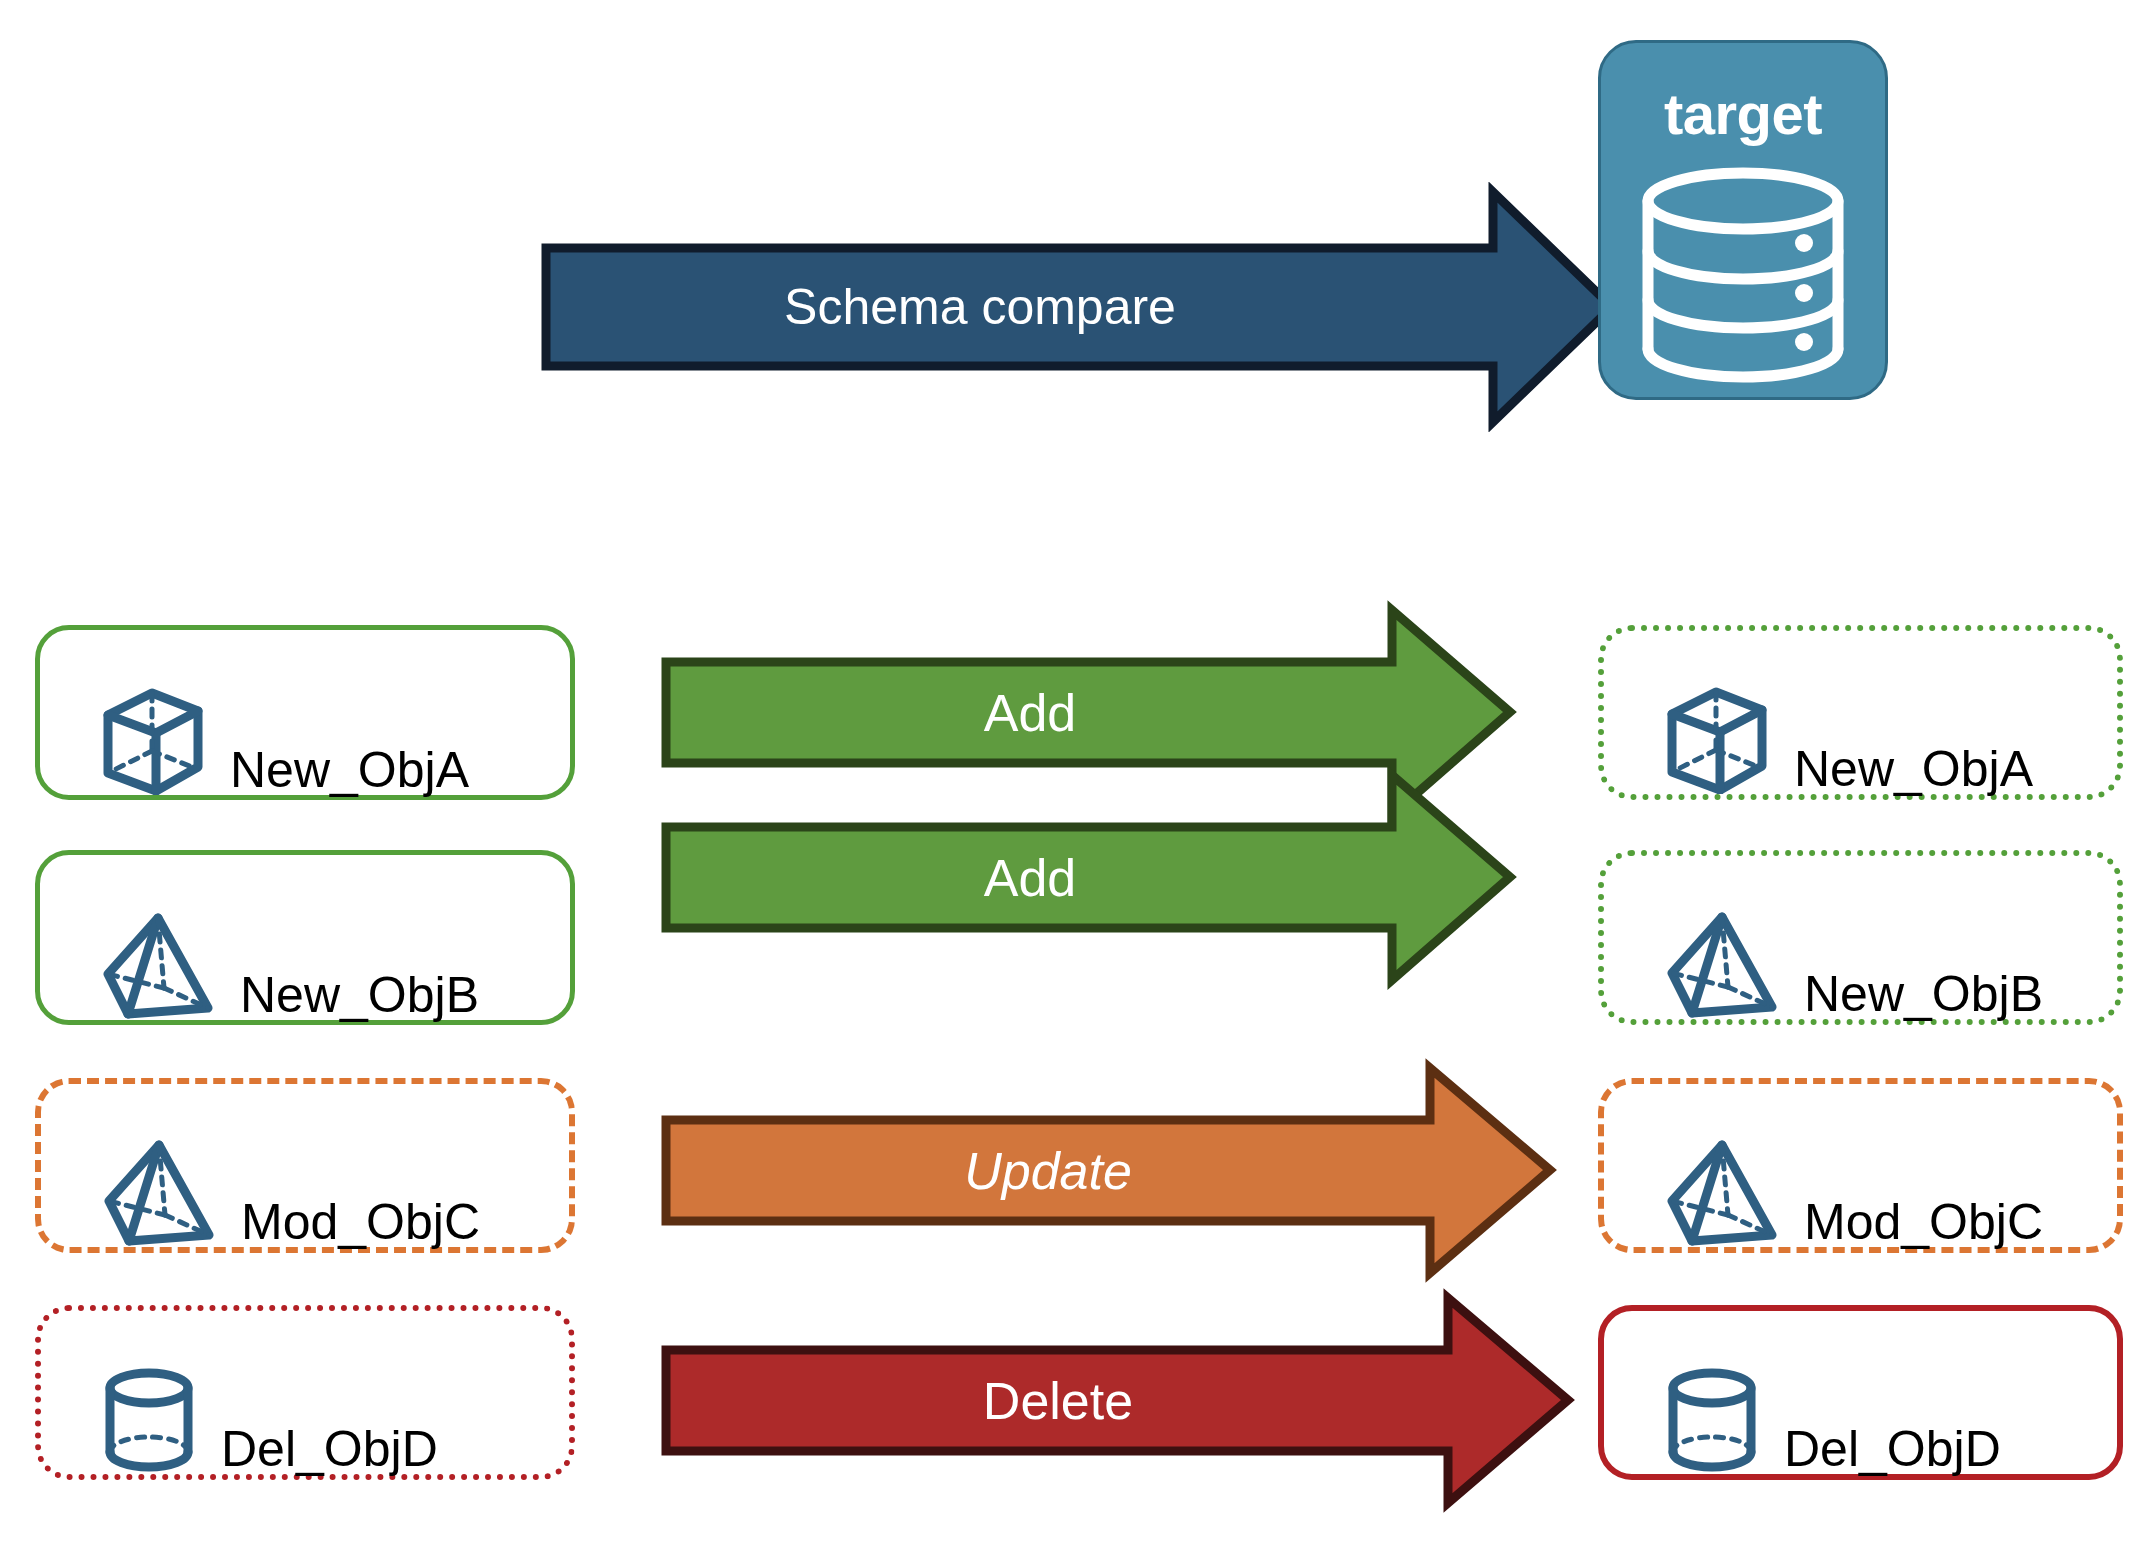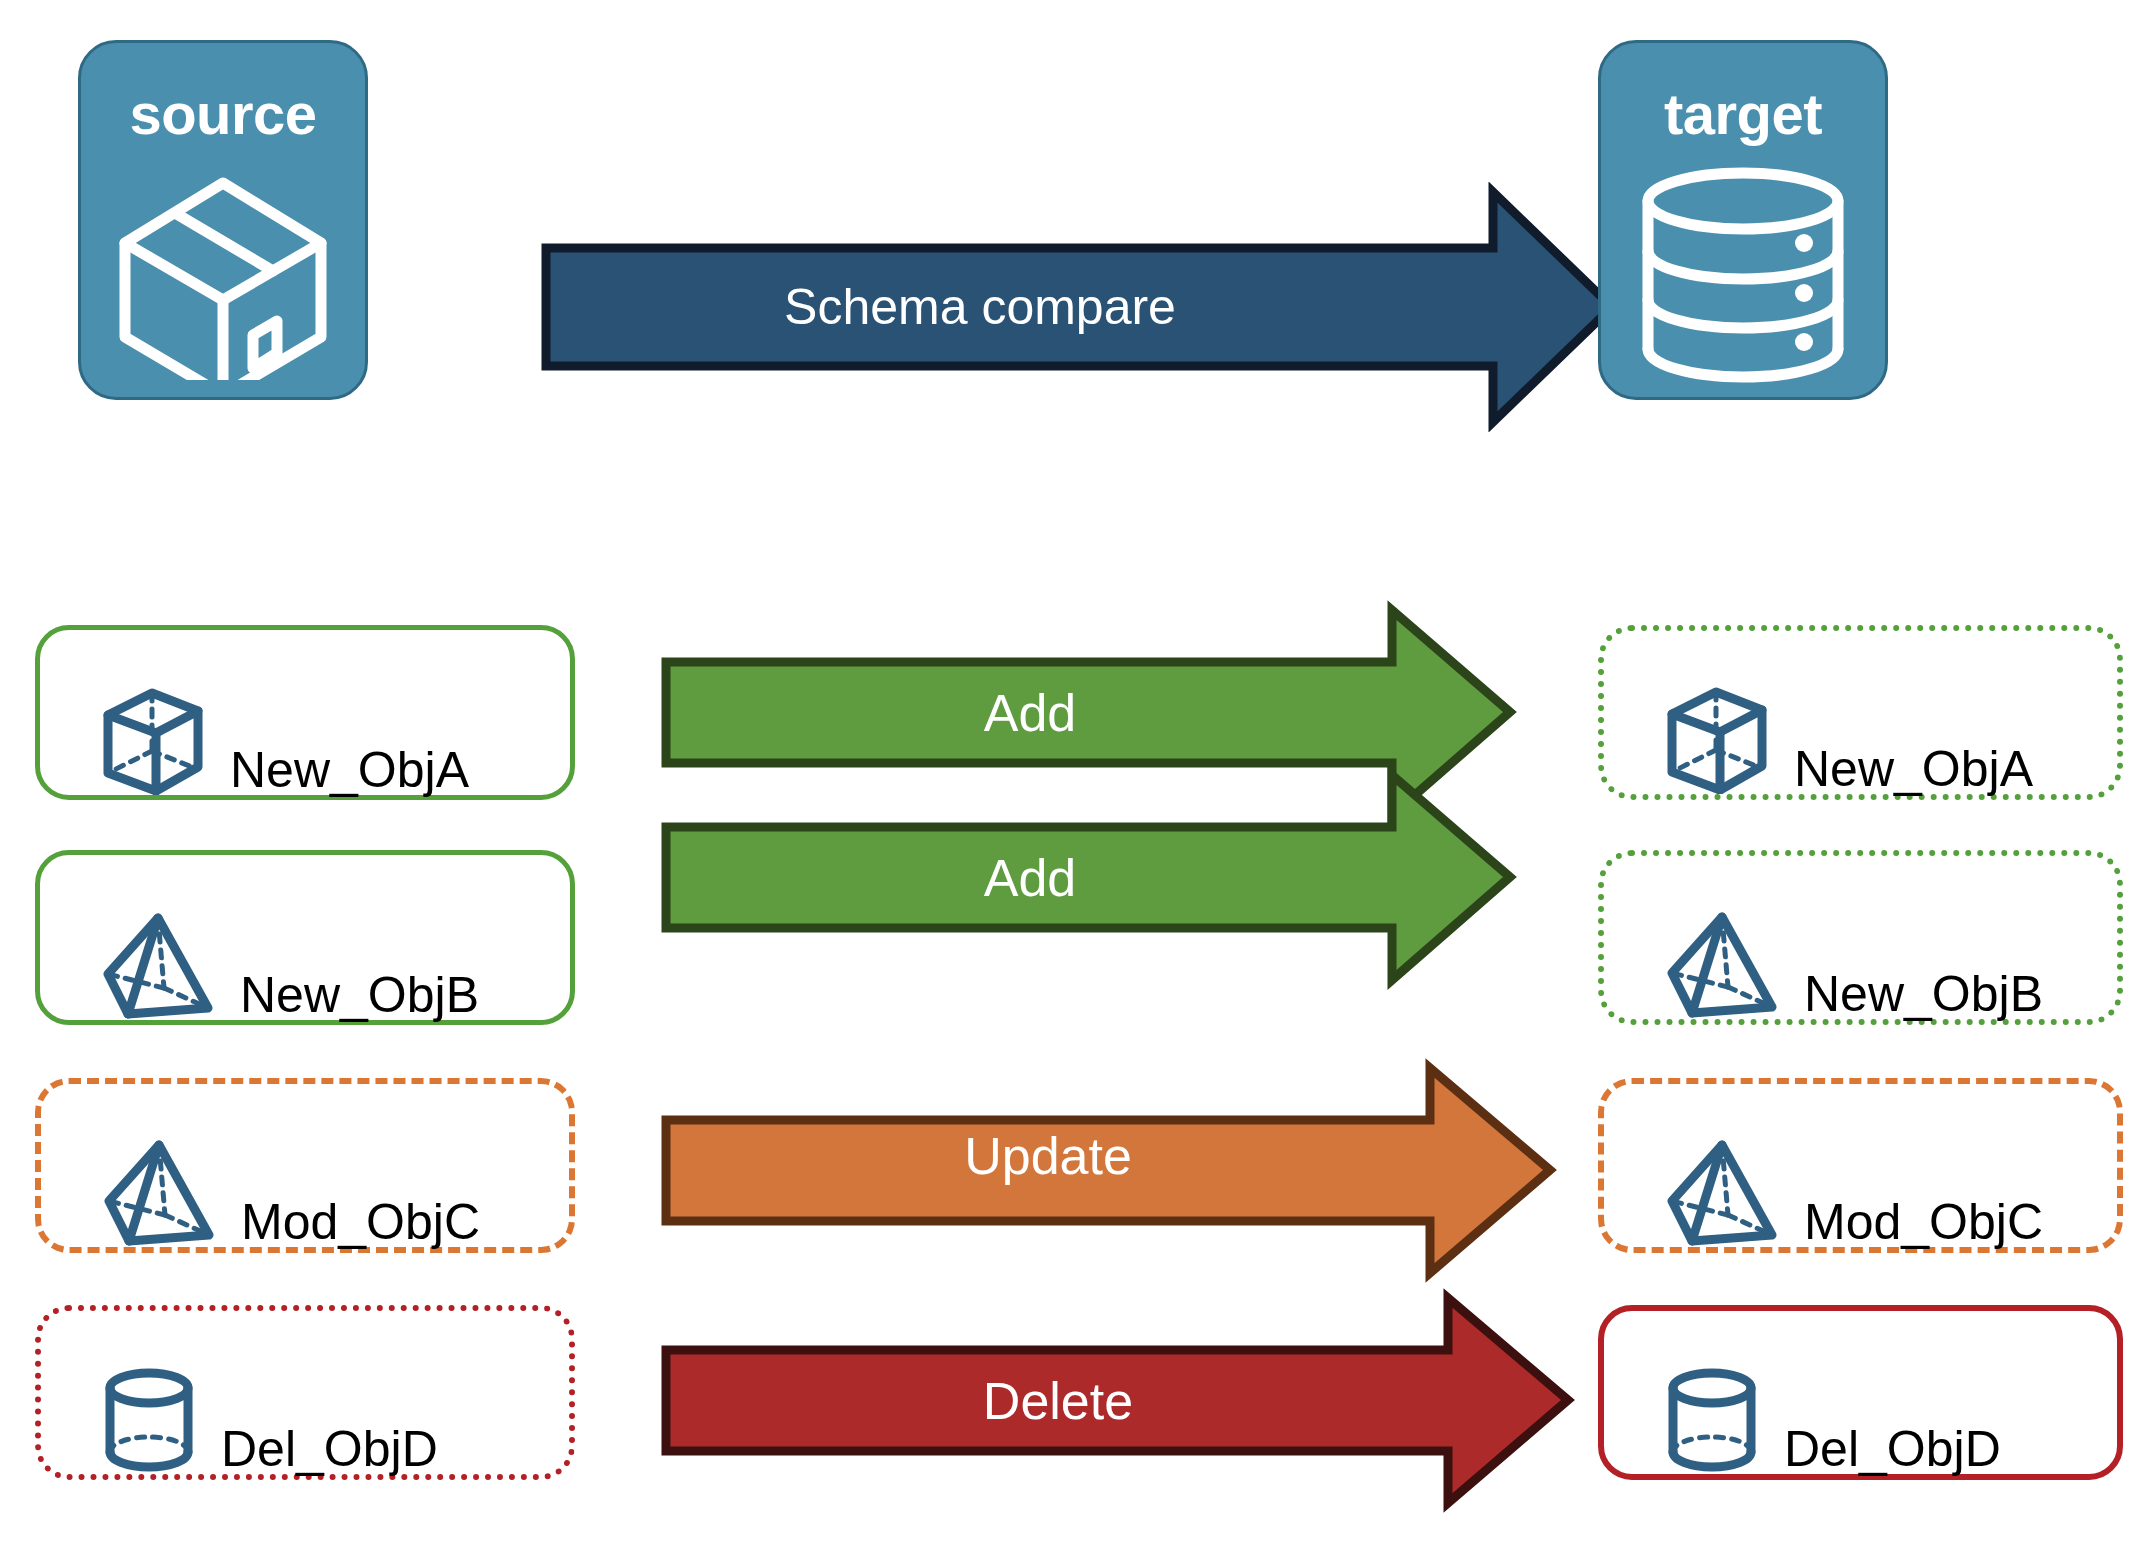--- a/index.html
+++ b/index.html
@@ -71,34 +71,20 @@
     transform: translate(-50%, -50%);
     pointer-events: none;
   }
   .arrow-label.big { font-size: 50px; }
 </style>
 </head>
 <body>
 
 <div id="stage">
 
-  <div class="endpoint" style="left:78px; top:40px; width:290px; height:360px;">
-    <div class="endpoint-title">source</div>
-    <div class="endpoint-icon">
-      <svg width="220" height="215" viewBox="0 0 220 215">
-        <g fill="none" stroke="#ffffff" stroke-width="11" stroke-linejoin="round" stroke-linecap="round">
-          <path d="M110 18 L208 78 L208 172 L110 230 L12 172 L12 78 Z"></path>
-          <path d="M12 78 L110 135 L208 78"></path>
-          <path d="M110 135 L110 230"></path>
-          <path d="M62 48 L160 106"></path>
-          <path d="M140 170 L164 156 L164 188 L140 203 Z"></path>
-        </g>
-      </svg>
-    </div>
-  </div>
 
   <div class="arrow" style="left:540px; top:182px;">
     <svg width="1080" height="250" viewBox="0 0 1080 250">
       <polygon points="6,66 953,66 953,10 1072,125 953,240 953,184 6,184" fill="#2a5274" stroke="#101c2c" stroke-width="9" stroke-linejoin="miter"></polygon>
     </svg>
     <div class="arrow-label big" style="left:440px; top:125px;">Schema compare</div>
   </div>
 
   <div class="endpoint" style="left:1598px; top:40px; width:290px; height:360px;">
     <div class="endpoint-title">target</div>
@@ -217,21 +203,21 @@
         </g>
       </svg>
     </span>
     <span class="obj-label">Mod_ObjC</span>
   </div>
 
   <div class="arrow" style="left:660px; top:1058px;">
     <svg width="900" height="225" viewBox="0 0 900 225">
       <polygon points="6,62 770,62 770,10 890,112 770,215 770,163 6,163" fill="#d2763c" stroke="#5c2f12" stroke-width="9" stroke-linejoin="miter"></polygon>
     </svg>
-    <div class="arrow-label" style="left:388px; top:98px;">Update</div>
+    <div class="arrow-label" style="left:388px; top:113px;font-style:italic;">Update</div>
   </div>
 
   <div class="objcard bd-orange-dash" style="left:1598px; top:1078px; width:525px; height:175px;">
     <span class="obj-icon">
       <svg width="112" height="108" viewBox="0 0 112 108">
         <g fill="none" stroke="#2f5f82" stroke-width="9" stroke-linejoin="round" stroke-linecap="round">
           <path d="M56 6 L106 96 L26 102 L6 62 Z"></path>
           <path d="M56 6 L26 102"></path>
         </g>
         <g fill="none" stroke="#2f5f82" stroke-width="5" stroke-dasharray="8 8" stroke-linecap="round">

